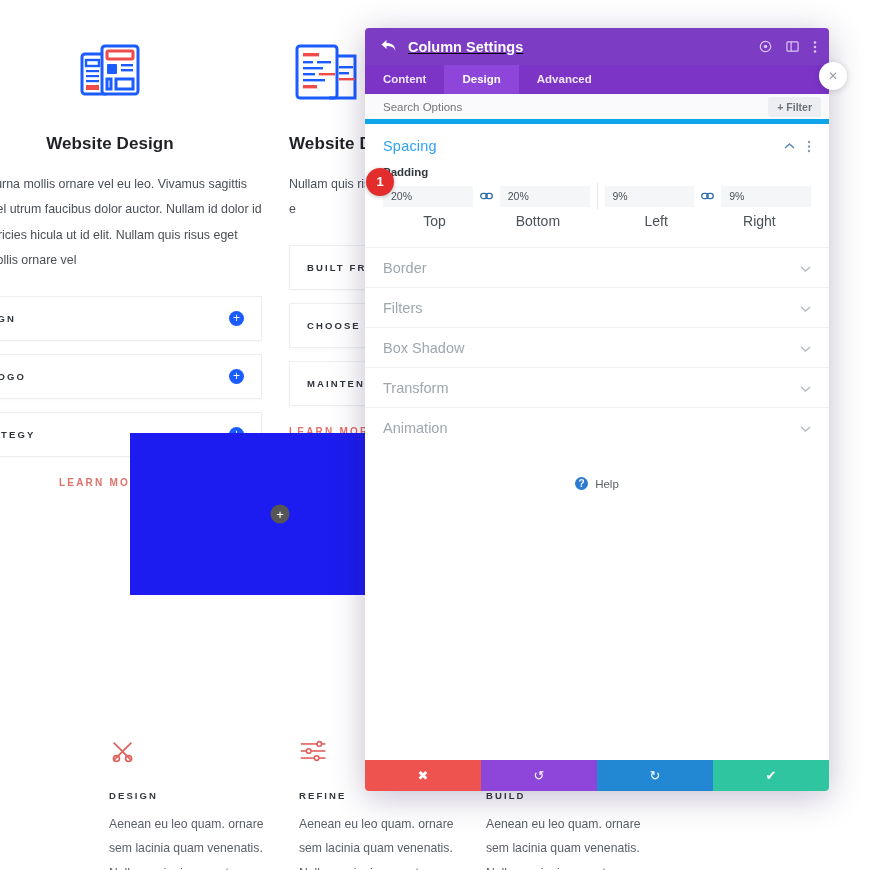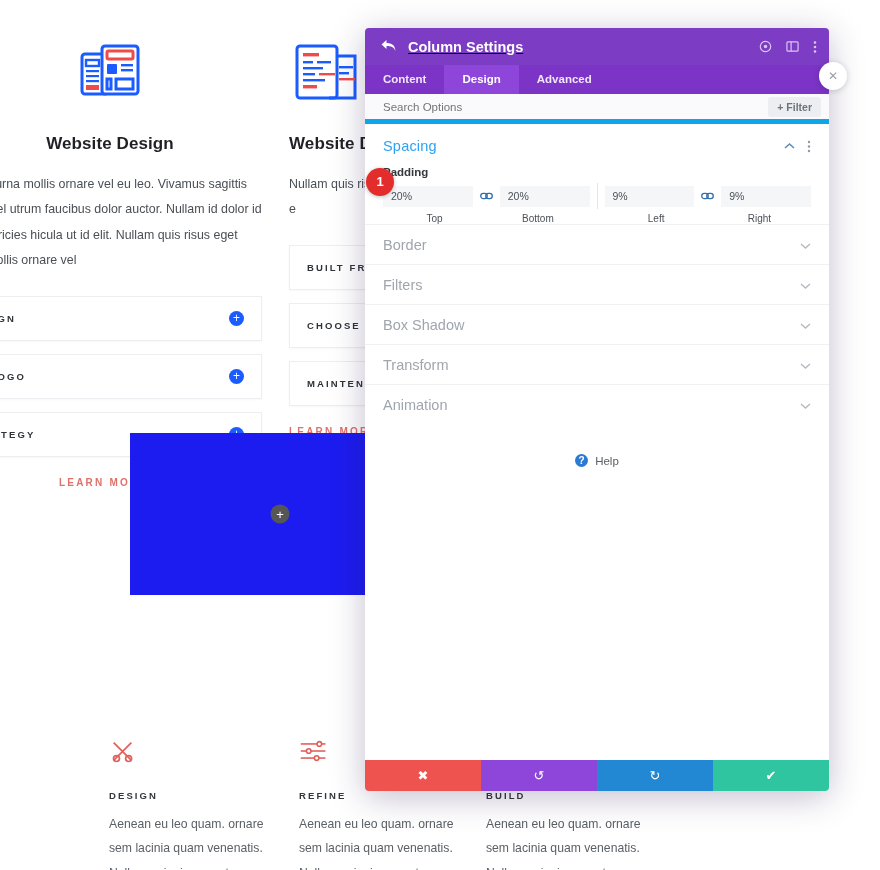--- a/index.html
+++ b/index.html
@@ -113,21 +113,21 @@
   .pad-row { display: flex; align-items: center; padding: 0 18px; }
   .pad-group { display: flex; align-items: center; flex: 1; }
   .pad-field {
     flex: 1; height: 21px; background: #f4f6f8; display: flex; align-items: center;
     padding: 0 8px; font-size: 10.5px; color: #4b5158;
   }
   .pad-link { padding: 0 7px; color: #2f6fa8; display: inline-flex; }
   .pad-div { width: 1px; height: 26px; background: #e3e6ea; margin: 0 7px; }
   .pad-names { display: flex; padding: 4px 18px 0; }
   .pad-name {
-    flex: 1; text-align: center; font-size: 10px; color: #4b5158;
+    flex: 1; text-align: center; font-size: 14px; color: #4b5158;
   }
   .pad-namespacer { width: 15px; }
 
   .acc-item {
     height: 40px; border-top: 1px solid #f0f1f3; display: flex;
     align-items: center; padding: 0 18px; margin-top: 0;
   }
   .acc-item-t { font-size: 14.5px; color: #9fa6ad; flex: 1; }
   .acc-chev { color: #b6bcc2; }
 
@@ -374,21 +374,21 @@
       </div>
 
       <div class="pad-names">
         <span class="pad-name">Top</span>
         <span class="pad-name">Bottom</span>
         <span class="pad-namespacer"></span>
         <span class="pad-name">Left</span>
         <span class="pad-name">Right</span>
       </div>
 
-      <div style="">
+      <div style="margin-top:18px;">
         <div class="acc-item">
           <span class="acc-item-t">Border</span>
           <span class="acc-chev">
             <svg width="11" height="8" viewBox="0 0 11 8" fill="none" stroke="#b6bcc2" stroke-width="1.6">
                 <path d="M1 2 L5.5 6 L10 2"></path>
               </svg>
           </span>
         </div>
         <div class="acc-item">
           <span class="acc-item-t">Filters</span>

